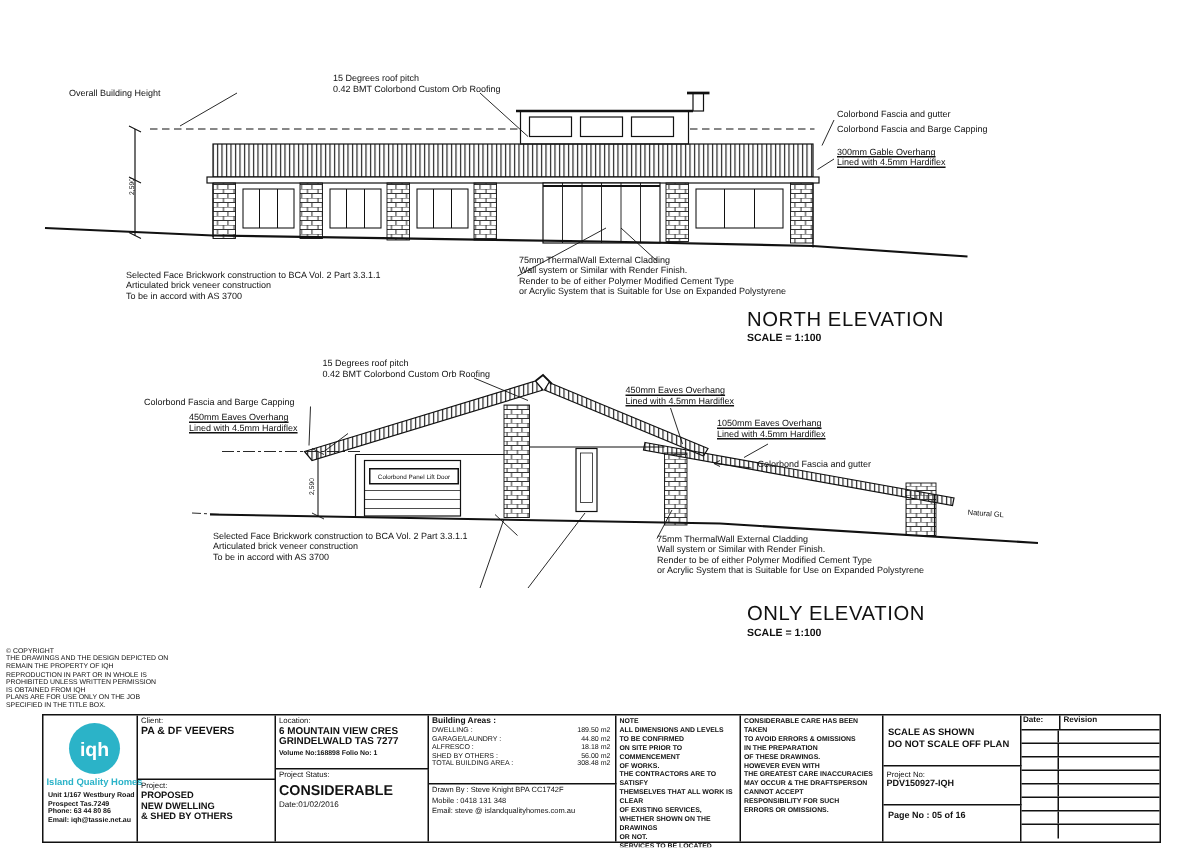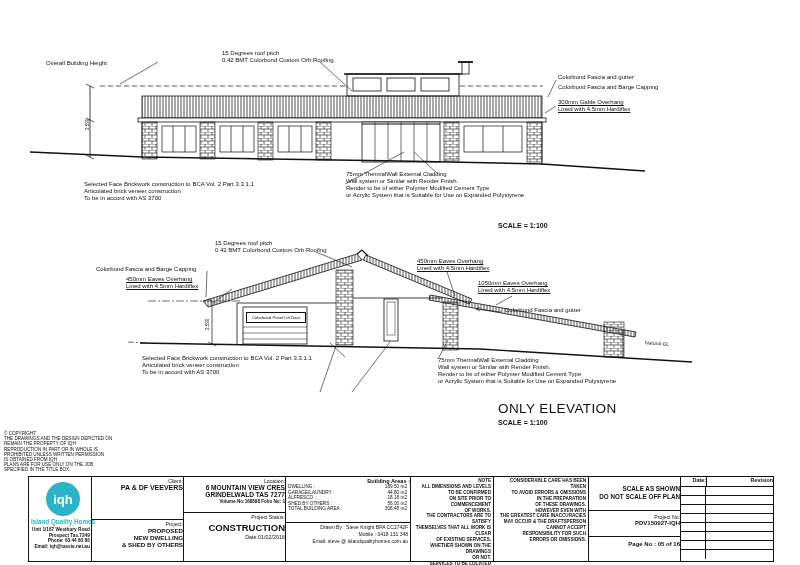--- a/index.html
+++ b/index.html
@@ -6,21 +6,21 @@
   #page{position:relative;width:800px;height:565px;background:#fff;overflow:hidden;
         font-family:"Liberation Sans",sans-serif;color:#111;}
   svg{position:absolute;left:0;top:0;}
   .ann{position:absolute;font-size:6px;line-height:7px;color:#111;white-space:nowrap;z-index:2;}
   .u{text-decoration:underline;}
   .ttl{position:absolute;font-size:13.5px;letter-spacing:.4px;color:#111;z-index:2;}
   .scl{position:absolute;font-size:7px;font-weight:bold;color:#111;z-index:2;}
   .rot{transform:rotate(-90deg);transform-origin:left top;font-size:4.5px;}
   .copyright{position:absolute;left:4px;top:431px;font-size:4.6px;line-height:5.2px;z-index:2;}
   
-  #tblock{position:absolute;left:28px;top:476px;width:744px;height:84px;border:1.5px solid #111;z-index:3;background:#fff;text-align:right;}
+  #tblock{position:absolute;left:28px;top:476px;width:744px;height:84px;border:1.5px solid #111;z-index:3;background:#fff;}
   .cell{position:absolute;box-sizing:border-box;border-right:1px solid #111;}
   .hsplit{border-bottom:1px solid #111;}
   .lbl{font-size:5.2px;line-height:6px;padding:1px 0 0 2px;}
   .big{font-size:7px;font-weight:bold;line-height:8px;padding-left:2px;}
   .logo-circle{position:absolute;left:17px;top:5px;width:34px;height:34px;border-radius:50%;
                background:#2bb3c8;display:flex;align-items:center;justify-content:center;
                color:#fff;font-weight:bold;font-size:13px;}
   .iqh-name{position:absolute;left:2px;top:41px;font-size:6.3px;font-weight:bold;color:#2bb3c8;white-space:nowrap;}
   .addr{position:absolute;left:3px;top:50px;font-size:4.7px;line-height:5.6px;font-weight:bold;}
   .arearow{display:flex;justify-content:space-between;font-size:4.7px;line-height:5.6px;padding:0 3px 0 2px;}
@@ -164,20 +164,21 @@
     <div>Selected Face Brickwork construction to BCA Vol. 2 Part 3.3.1.1</div>
     <div>Articulated brick veneer construction</div>
     <div>To be in accord with AS 3700</div>
   </div>
   <div class="ann" style="left:346px;top:171px;">
     <div>75mm ThermalWall External Cladding</div>
     <div>Wall system or Similar with Render Finish.</div>
     <div>Render to be of either Polymer Modified Cement Type</div>
     <div>or Acrylic System that is Suitable for Use on Expanded Polystyrene</div>
   </div>
+  <div class="ttl" style="left:498px;top:205px;">NORTH ELEVATION</div>
   <div class="scl" style="left:498px;top:222px;">SCALE = 1:100</div>
 
   <div class="ann" style="left:215px;top:240px;">
     <div>15 Degrees roof pitch</div>
     <div>0.42 BMT Colorbond Custom Orb Roofing</div>
   </div>
   <div class="ann" style="left:96px;top:266px;">Colorbond Fascia and Barge Capping</div>
   <div class="ann" style="left:126px;top:276px;">
     <div class="u">450mm Eaves Overhang</div>
     <div class="u">Lined with 4.5mm Hardiflex</div>
@@ -250,21 +251,21 @@
     <div class="cell hsplit" style="left:155px;top:0;width:102px;height:36px;">
       <div class="lbl">Location:</div>
       <div class="big" style="font-size:6.6px;line-height:7.4px;">
         <div>6 MOUNTAIN VIEW CRES</div>
         <div>GRINDELWALD TAS 7277</div>
       </div>
       <div style="font-size:4.6px;padding-left:2px;font-weight:bold;">Volume No:168898   Folio No: 1</div>
     </div>
     <div class="cell" style="left:155px;top:36px;width:102px;height:48px;">
       <div class="lbl">Project Status:</div>
-      <div style="font-size:9.5px;font-weight:bold;padding:2px 0 1px 2px;">CONSTRUCTION</div>
+      <div style="font-size:9.5px;font-weight:bold;padding:2px 0 1px 2px;">CONSIDERABLE</div>
       <div style="font-size:5.4px;padding-left:2px;">Date:01/02/2016</div>
     </div>
 
     <div class="cell hsplit" style="left:257px;top:0;width:125px;height:46px;">
       <div class="lbl" style="font-weight:bold;font-size:5.6px;">Building Areas :</div>
       <div class="arearow">
           <span>DWELLING :</span>
           <span>189.50 m2</span>
         </div>
       <div class="arearow">

